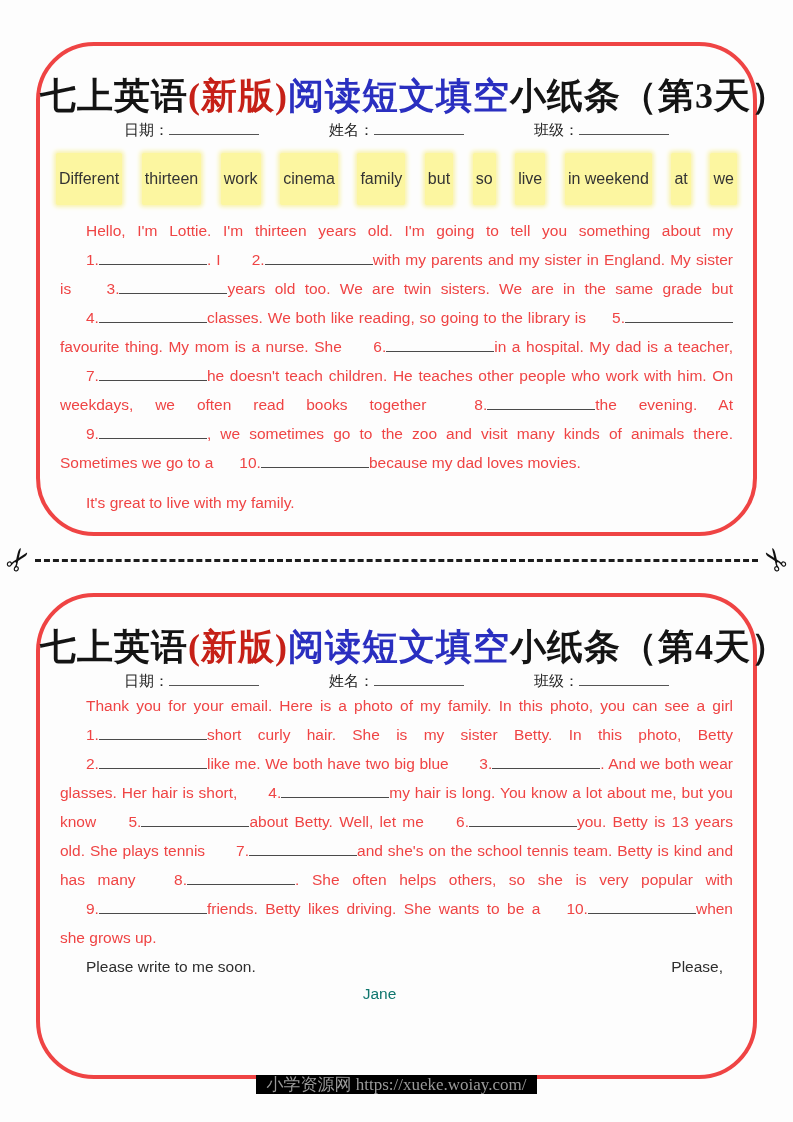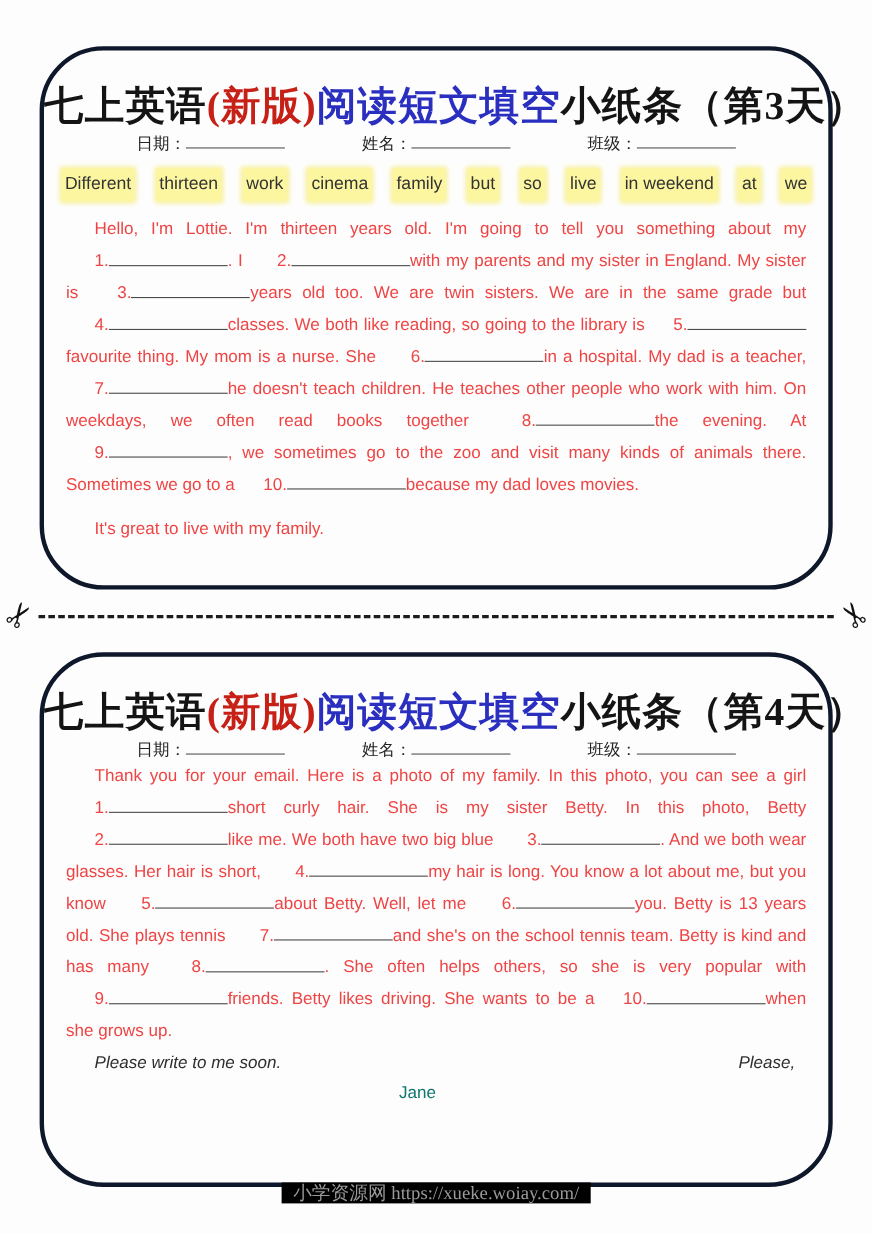--- a/index.html
+++ b/index.html
@@ -2,21 +2,21 @@
 <html><head>
 <meta charset="utf-8">
 <style>
   html,body{margin:0;padding:0;background:#ffffff;}
   .sheet{
     position:relative;width:793px;height:1122px;background:#fdfdfd;
     font-family:"Liberation Sans",sans-serif;color:#2e2e2e;overflow:hidden;
   }
   .card{
     position:absolute;left:36px;width:721px;box-sizing:border-box;
-    border:4px solid #0f172a;border-radius:58px;background:transparent;
+    border:4px solid #ef4444;border-radius:58px;background:transparent;
   }
   .card1{top:42px;height:494px;}
   .card2{top:593px;height:486px;}
   .title{
     text-align:center;font-family:"Liberation Serif",serif;font-weight:700;
     font-size:36px;letter-spacing:1px;margin-top:26px;white-space:nowrap;color:#141414;
   }
   .t-red{color:#c62017;}
   .t-blue{color:#2a2fc0;}
   .fields{
@@ -27,21 +27,21 @@
   .field .line{
     display:inline-block;width:90px;height:13px;
     border-bottom:1.5px solid #555;vertical-align:baseline;
   }
   .wordbank{
     display:flex;justify-content:space-between;align-items:center;
     margin:13px 16px 0;font-size:16px;color:#333;
   }
   .wb{
     background:#fcf6a0;box-shadow:0 0 4px 2px #f8f2aa;border-radius:2px;
-    padding:6px 3px;white-space:nowrap;
+    padding:17px 3px;white-space:nowrap;
   }
   .passage{
     margin:11px 20px 0;font-size:15.5px;line-height:29px;
     text-align:justify;color:#ef4444;
   }
   .indent{text-indent:26px;}
   .noindent{text-indent:0;}
   .blank{display:inline-block;white-space:nowrap;}
   .bline{
     display:inline-block;width:108px;height:13px;
@@ -50,21 +50,21 @@
   .cutline{
     position:absolute;top:546px;left:0;width:793px;height:28px;
     display:flex;align-items:center;
   }
   .cut-dash{flex:1;border-top:3.5px dashed #1c1c1c;margin:0 4px;}
   .scissors{font-size:30px;line-height:1;color:#111;}
   .scissors.left{transform:rotate(-55deg);margin-left:6px;}
   .scissors.right{transform:scaleX(-1) rotate(-55deg);margin-right:6px;}
   .closing-row{
     display:flex;justify-content:space-between;align-items:center;
-    margin:0 30px 0 46px;font-size:15.5px;line-height:29px;color:#2e2e2e;font-style:italic;
+    margin:0 30px 0 46px;font-size:15.5px;line-height:29px;color:#2e2e2e;
   }
   .jane{
     text-align:center;margin:0 34px 0 0;font-size:15.5px;line-height:26px;color:#0f766e;
   }
   .footer{position:absolute;left:0;right:0;bottom:26px;text-align:center;}
   .footer span{
     background:#000000;color:#9a9a9a;font-size:17px;padding:0 10px;
     font-family:Liberation Serif, serif;
   }
 </style>

